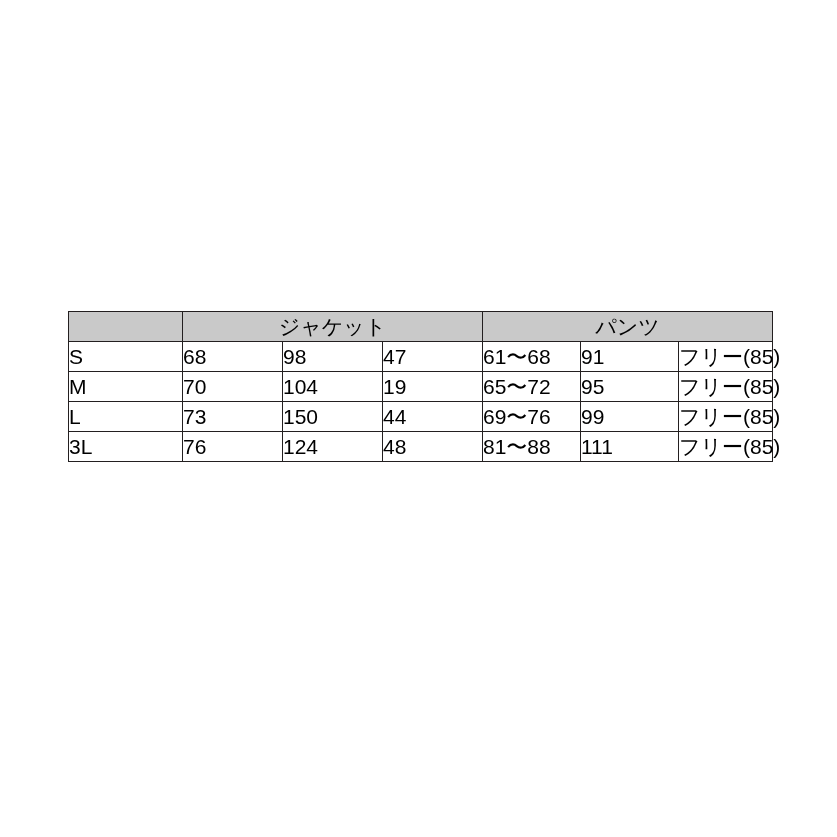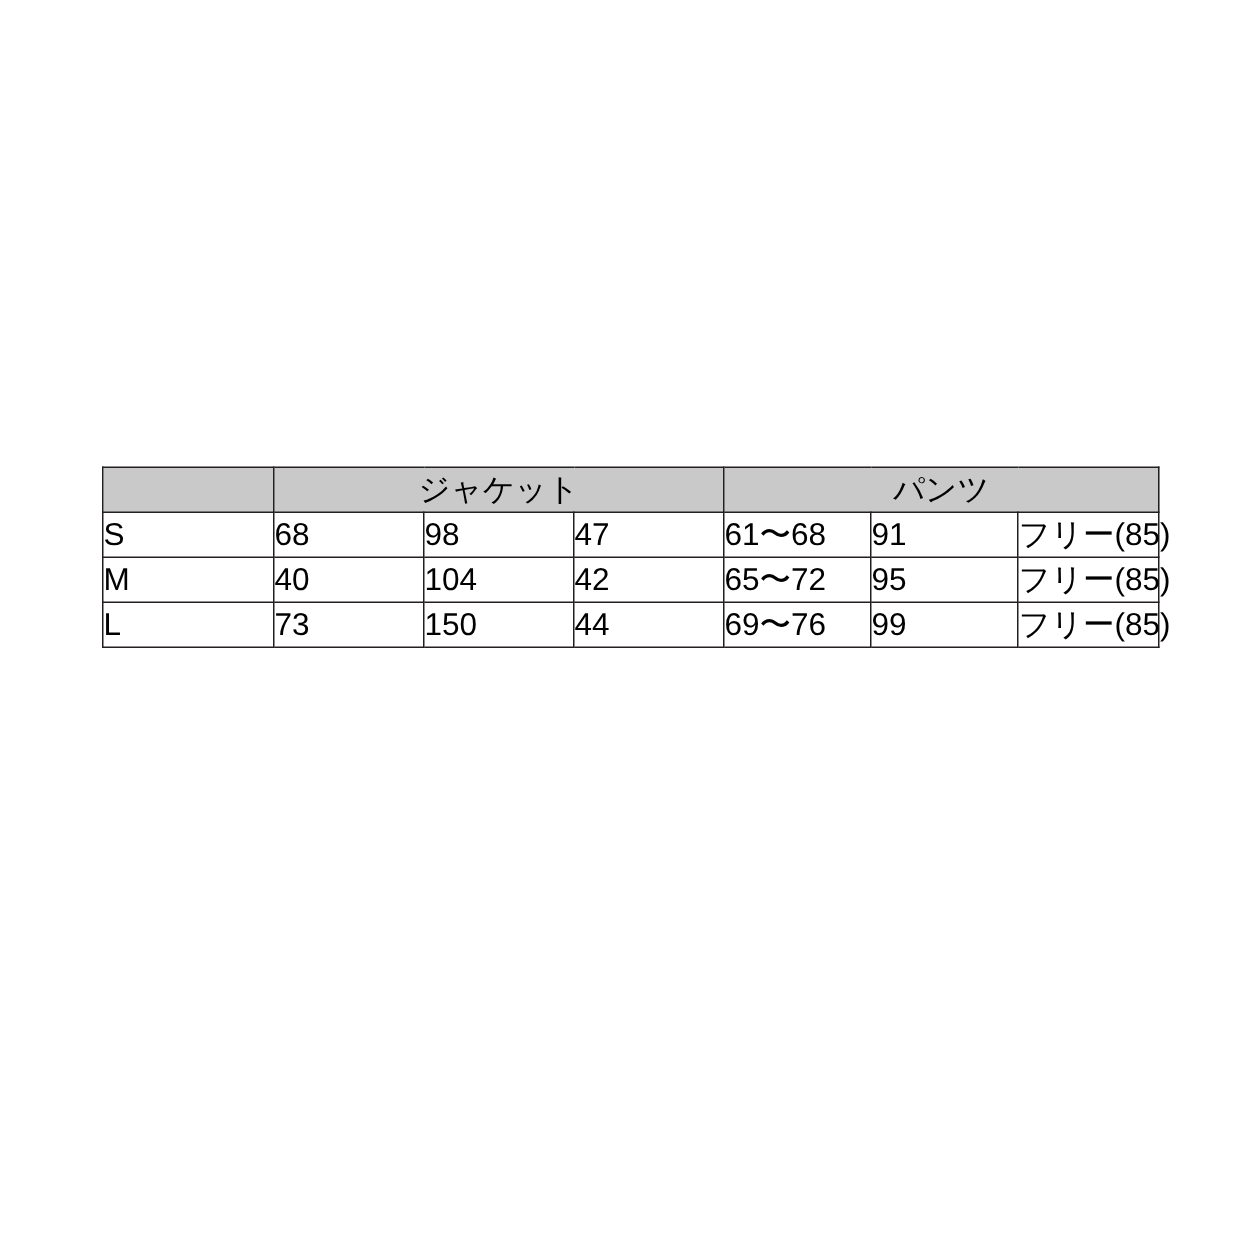--- a/index.html
+++ b/index.html
@@ -86,31 +86,40 @@
         <td class="row-label">S</td>
         <td>68</td>
         <td>98</td>
         <td>47</td>
         <td class="small-cell">61〜68</td>
         <td>91</td>
         <td class="small-cell">フリー(85)</td>
       </tr>
       <tr>
         <td class="row-label">M</td>
-        <td>40</td>
+        <td>70</td>
         <td>104</td>
-        <td>42</td>
+        <td>19</td>
         <td class="small-cell">65〜72</td>
         <td>95</td>
         <td class="small-cell">フリー(85)</td>
       </tr>
       <tr>
         <td class="row-label">L</td>
         <td>73</td>
         <td>150</td>
         <td>44</td>
         <td class="small-cell">69〜76</td>
         <td>99</td>
         <td class="small-cell">フリー(85)</td>
       </tr>
+      <tr>
+        <td class="row-label">3L</td>
+        <td>76</td>
+        <td>124</td>
+        <td>48</td>
+        <td class="small-cell">81〜88</td>
+        <td>111</td>
+        <td class="small-cell">フリー(85)</td>
+      </tr>
     </tbody>
   </table>
 </div>
 
 </body></html>

